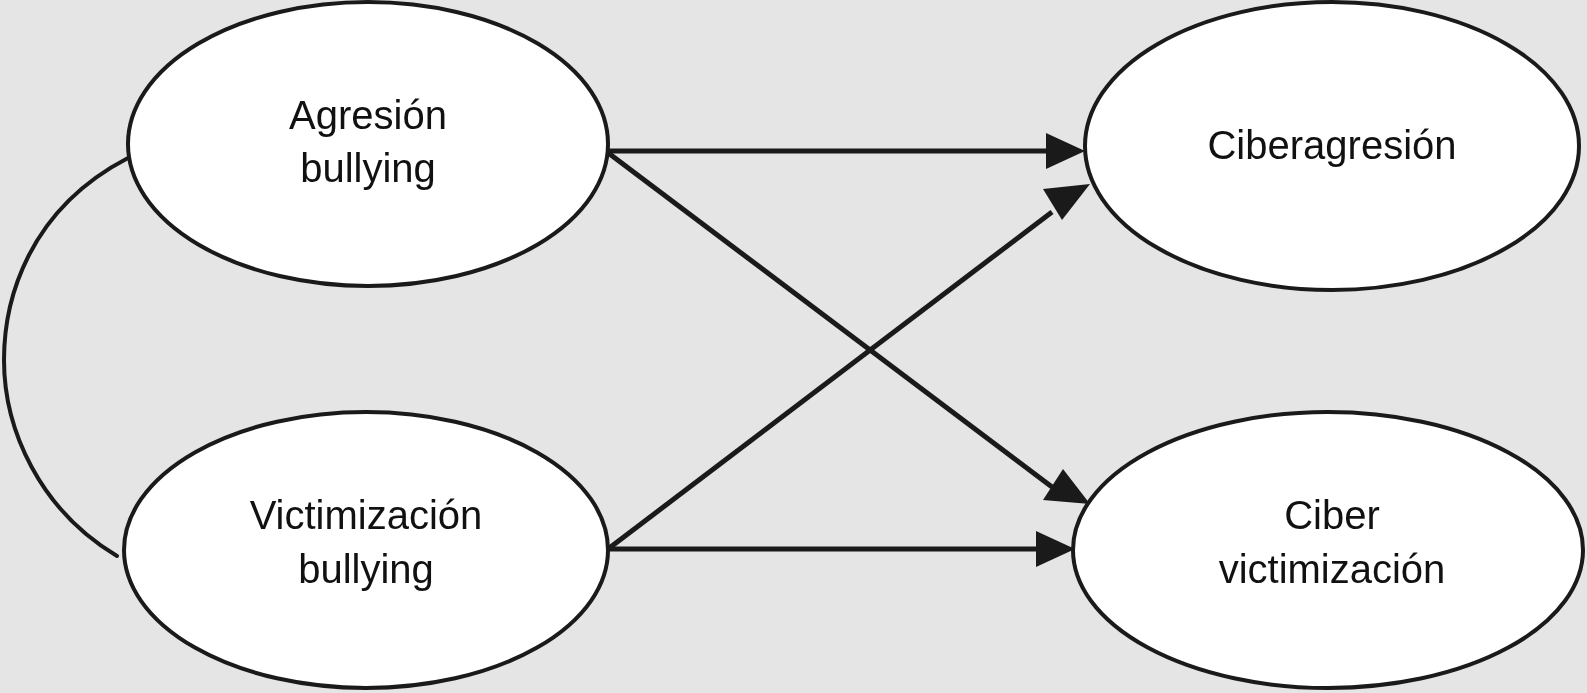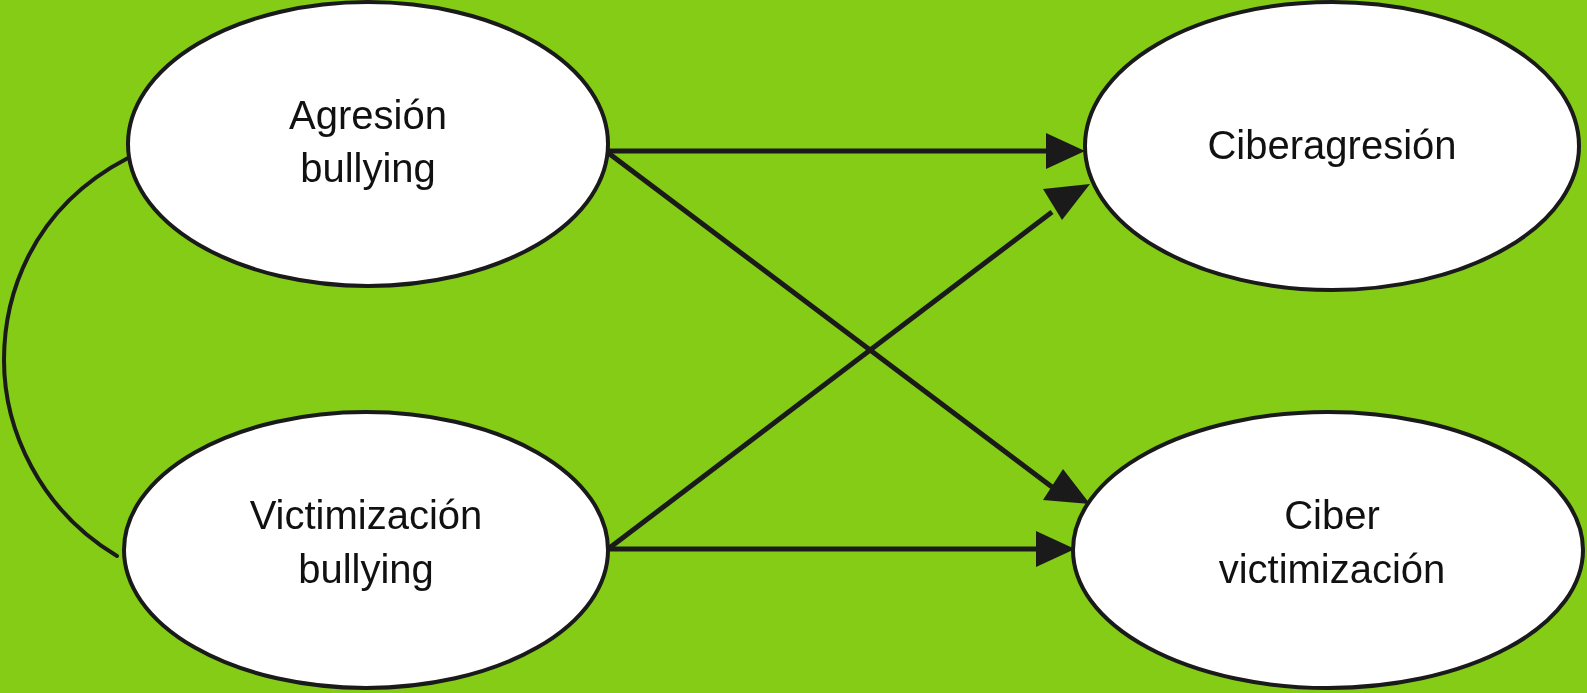--- a/index.html
+++ b/index.html
@@ -8,21 +8,21 @@
     padding: 0;
     background: #ffffff;
   }
   body {
     font-family: "Liberation Sans", sans-serif;
   }
   #diagram-root {
     position: relative;
     width: 1587px;
     height: 693px;
-    background: #84cc16;
+    background: #e5e5e5;
     overflow: hidden;
   }
   #sem-svg {
     display: block;
     width: 1587px;
     height: 693px;
   }
   .node-ellipse {
     fill: #ffffff;
   }

